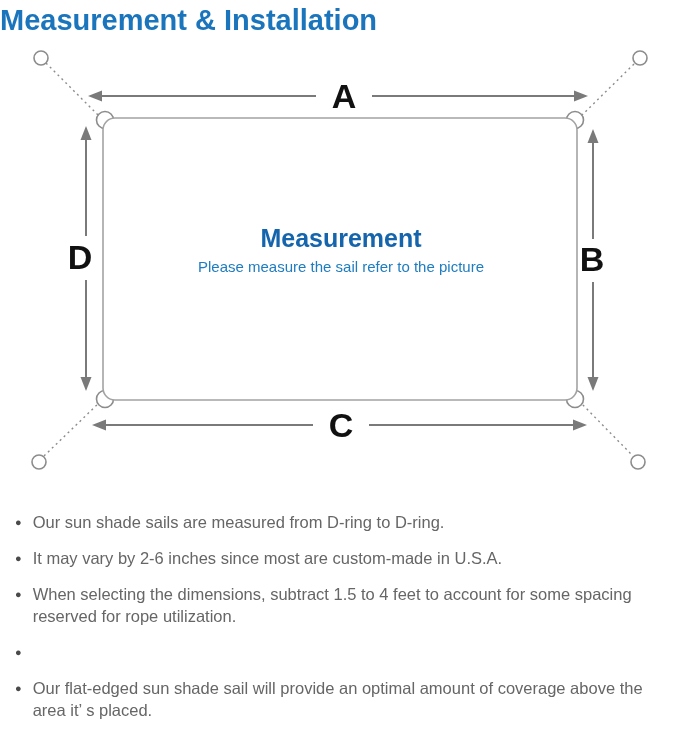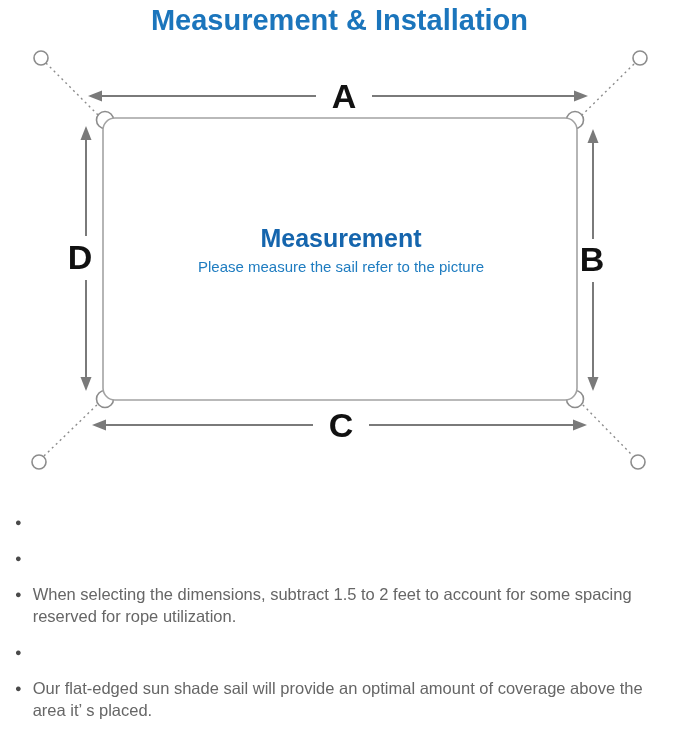--- a/index.html
+++ b/index.html
@@ -13,21 +13,21 @@
   }
   .page {
     position: relative;
     width: 679px;
     height: 739px;
     background: #ffffff;
   }
   .page-title {
     margin: 0;
     padding-top: 4px;
-    text-align: center;
+    text-align: left;
     font-size: 29px;
     font-weight: 700;
     letter-spacing: 0px;
     color: #1b75bc;
   }
   .diagram-wrap {
     position: relative;
     width: 679px;
     height: 458px;
     margin-top: 2px;
@@ -136,27 +136,29 @@
       <text class="dim-label" x="80" y="230" text-anchor="middle" fill="#111111">D</text>
 
       <text class="center-heading" x="341" y="208" text-anchor="middle" fill="#1565ad">Measurement</text>
       <text class="center-sub" x="341" y="233" text-anchor="middle" fill="#1e7cc0">Please measure the sail refer to the picture</text>
     </svg>
   </div>
 
   <ul class="notes">
     <li>
       <span class="bullet-dot">●</span>
+      <span>Our sun shade sails are measured from D-ring to D-ring.</span>
     </li>
     <li>
       <span class="bullet-dot">●</span>
+      <span>It may vary by 2-6 inches since most are custom-made in U.S.A.</span>
     </li>
     <li>
       <span class="bullet-dot">●</span>
-      <span>When selecting the dimensions, subtract 1.5 to 2 feet to account for some spacing reserved for rope utilization.</span>
+      <span>When selecting the dimensions, subtract 1.5 to 4 feet to account for some spacing reserved for rope utilization.</span>
     </li>
     <li>
       <span class="bullet-dot">●</span>
     </li>
     <li>
       <span class="bullet-dot">●</span>
       <span>Our flat-edged sun shade sail will provide an optimal amount of coverage above the area it’ s placed.</span>
     </li>
   </ul>
 

